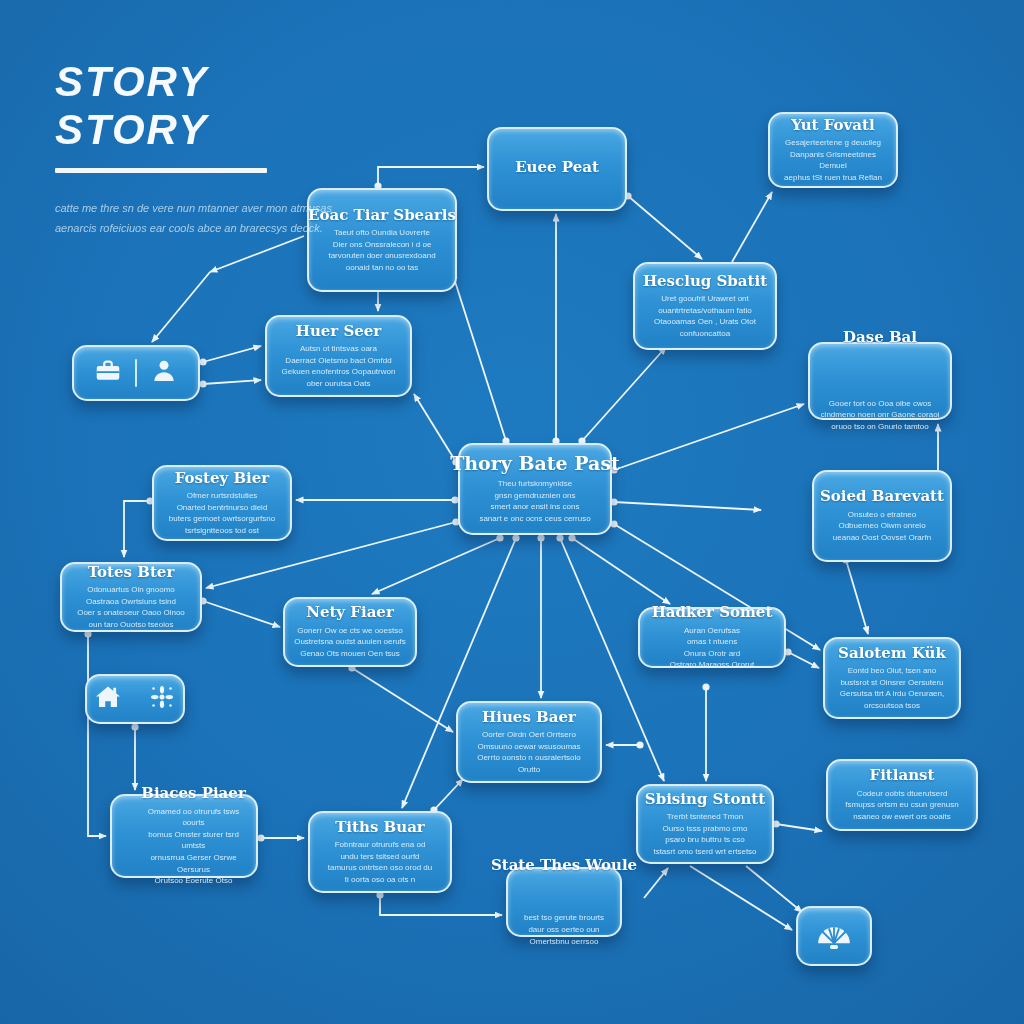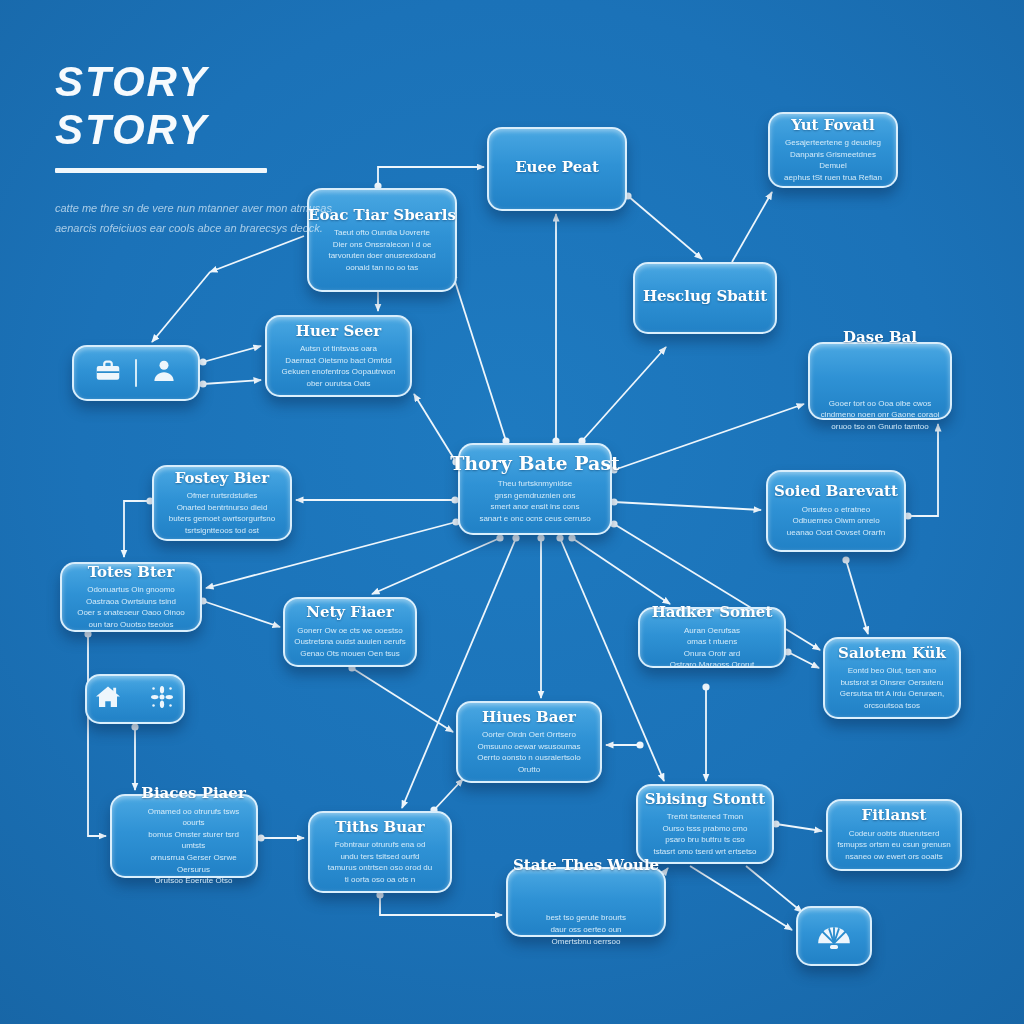--- a/index.html
+++ b/index.html
@@ -148,22 +148,28 @@
       </div>
       <div class="node" style="left: 307px; top: 188px; width: 150px; height: 104px;">
         <div class="node-title">Eoac Tiar Sbearls</div>
         <div class="node-body">
           <span>Taeut ofto Oundia Uovrerte</span>
           <span>Dier ons Onssralecon i d oe</span>
           <span>tarvoruten doer onusrexdoand</span>
           <span>oonaid tan no oo tas</span>
         </div>
       </div>
-      <div class="node" style="left: 633px; top: 262px; width: 144px; height: 72px;">
+      <div class="node" style="left: 633px; top: 262px; width: 144px; height: 88px;">
         <div class="node-title">Hesclug Sbatit</div>
+        <div class="node-body">
+          <span>Uret gooufrit Urawret ont</span>
+          <span>ouantrtretas/vothaurn fatio</span>
+          <span>Otaooamas Oen , Urats Otot</span>
+          <span>confuoncattoa</span>
+        </div>
       </div>
       <div class="node" style="left: 265px; top: 315px; width: 147px; height: 82px;">
         <div class="node-title">Huer Seer</div>
         <div class="node-body">
           <span>Autsn ot tintsvas oara</span>
           <span>Daerract Oietsmo bact Omfdd</span>
           <span>Gekuen enofentros Oopautrwon</span>
           <span>ober ourutsa Oats</span>
         </div>
       </div>
@@ -200,21 +206,21 @@
       </div>
       <div class="node" style="left: 152px; top: 465px; width: 140px; height: 76px;">
         <div class="node-title">Fostey Bier</div>
         <div class="node-body">
           <span>Ofmer rurtsrdstuties</span>
           <span>Onarted bentrtnurso dieid</span>
           <span>buters gemoet owrtsorgurfsno</span>
           <span>tsrtsigntteoos tod ost</span>
         </div>
       </div>
-      <div class="node" style="left: 766px; top: 470px; width: 140px; height: 82px;">
+      <div class="node" style="left: 812px; top: 470px; width: 140px; height: 92px;">
         <div class="node-title">Soied Barevatt</div>
         <div class="node-body">
           <span>Onsuteo o etratneo</span>
           <span>Odbuerneo Oiwm onreio</span>
           <span>ueanao Oost Oovset Orarfn</span>
         </div>
       </div>
       <div class="node" style="left: 60px; top: 562px; width: 142px; height: 70px; align-items: center;">
         <div class="node-title">Totes Bter</div>
         <div class="node-body">
@@ -299,29 +305,29 @@
       </div>
       <div class="node" style="left: 636px; top: 784px; width: 138px; height: 80px;">
         <div class="node-title">Sbising Stontt</div>
         <div class="node-body">
           <span>Trerbt tsntened Tmon</span>
           <span>Ourso tsss prabmo cmo</span>
           <span>psaro bru buttru ts cso</span>
           <span>tstasrt omo tserd wrt ertsetso</span>
         </div>
       </div>
-      <div class="node" style="left: 826px; top: 799px; width: 136px; height: 72px;">
+      <div class="node" style="left: 826px; top: 759px; width: 152px; height: 72px;">
         <div class="node-title">Fitlanst</div>
         <div class="node-body">
           <span>Codeur oobts dtuerutserd</span>
           <span>fsmupss ortsm eu csun grenusn</span>
           <span>nsaneo ow ewert ors ooaits</span>
         </div>
       </div>
-      <div class="node" style="left: 506px; top: 867px; width: 160px; height: 70px; gap: 35px;">
+      <div class="node" style="left: 506px; top: 867px; width: 116px; height: 70px; gap: 35px;">
         <div class="node-title">State Thes Woule</div>
         <div class="node-body">
           <span>best tso gerute brourts</span>
           <span>daur oss oerteo oun</span>
           <span>Omertsbnu oerrsoo</span>
         </div>
       </div>
       <div class="node" style="left: 796px; top: 906px; width: 76px; height: 60px;">
         <div class="icon-row">
           <span><svg class="glyph glyph-lg" viewBox="0 0 24 24">

